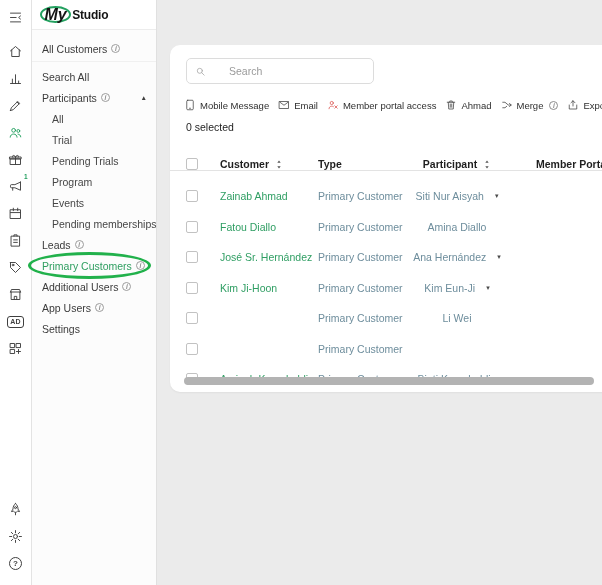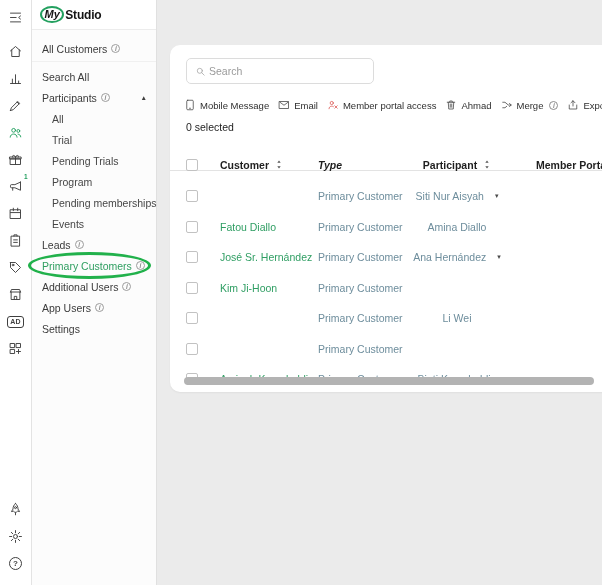--- a/index.html
+++ b/index.html
@@ -41,21 +41,21 @@
   
   .sidebar {
     position:absolute; left:32px; top:0; width:125px; height:585px;
     background:#fcfcfc; border-right:1px solid #e0e0e0; z-index:5;
   }
   .logo {
     height:30px; background:#fff; border-bottom:1px solid #ececec;
     display:flex; align-items:center; padding-left:8px;
   }
   .logo-my {
-    font-size:11px; font-weight:bold; font-style:italic; color:#141414;
+    font-size:16px; font-weight:bold; font-style:italic; color:#141414;
     border:2px solid #23a05f; border-radius:50%; padding:0 2.5px; line-height:13px; margin-right:1px;
   }
   .logo-studio { font-size:12px; font-weight:bold; color:#141414; letter-spacing:-.2px; }
   .nav { list-style:none; padding-top:6px; font-size:10.5px; color:#3b3b3b; }
   .nav li {
     height:21px; display:flex; align-items:center; gap:4px;
     padding-left:10px; cursor:pointer; white-space:nowrap;
   }
   .nav li.first { height:26px; border-bottom:1px solid #f0f0f0; margin-bottom:4px; }
   .nav li.sub { padding-left:20px; color:#464646; }
@@ -77,21 +77,21 @@
   
   .main { position:absolute; left:157px; top:0; right:0; bottom:0; background:#ebebeb; overflow:hidden; }
   .card {
     position:absolute; left:13px; top:45px; width:470px; height:347px;
     background:#fff; border-radius:10px; box-shadow:0 1px 2px rgba(0,0,0,.05);
     overflow:hidden;
   }
   .search-wrap {
     position:absolute; left:16px; top:13px; width:188px; height:26px;
     border:1px solid #dcdcdc; border-radius:5px; background:#fff;
-    display:flex; align-items:center; gap:3px; padding:0 8px;
+    display:flex; align-items:center; gap:23px; padding:0 8px;
   }
   .search-wrap svg { width:11px; height:11px; flex:0 0 auto; }
   .search-input { border:none; outline:none; width:100%; font-size:10.5px; color:#333; font-family:"Liberation Sans", sans-serif; background:transparent; }
   .search-input::placeholder { color:#9a9a9a; }
 
   .toolbar {
     position:absolute; left:14px; top:52px; height:16px;
     display:flex; align-items:center; gap:9px; font-size:9.5px; color:#2f2f2f; white-space:nowrap;
   }
   .titem { display:flex; align-items:center; gap:4px; cursor:pointer; }
@@ -101,24 +101,24 @@
     font-size:6.5px; line-height:7px; color:#8c8c8c; display:flex; align-items:center; justify-content:center;
     font-style:italic; font-weight:bold; margin-left:2px;
   }
 
   .selected { position:absolute; left:16px; top:76px; font-size:10.5px; color:#1f1f1f; }
 
   .thead {
     position:absolute; left:0; top:98px; width:100%; height:28px;
     border-bottom:1px solid #e3e3e3; font-size:10.5px; font-weight:bold; color:#1f1f1f;
   }
-  .thead .hcol { position:absolute; top:16px; height:100%; display:flex; align-items:flex-start; gap:6px; }
+  .thead .hcol { position:absolute; top:0; height:100%; display:flex; align-items:flex-end; gap:6px; }
   .hc-check { left:16px; }
   .hc-customer { left:50px; }
-  .hc-type { left:148px;font-style:italic; }
+  .hc-type { left:148px; }
   .hc-part { left:222px; width:130px; justify-content:center; }
   .hc-portal { left:366px; }
   .sort-ic { width:8px; height:11px; }
 
   .tbody { position:absolute; left:0; top:126px; width:100%; height:221px; padding-top:10px; overflow:hidden; }
   .trow { position:relative; height:30.5px; }
   .cell { position:absolute; top:0; height:100%; display:flex; align-items:center; font-size:10.5px; }
   .c-check { left:16px; }
   .c-customer { left:50px; width:96px; color:#2f9e63; cursor:pointer; }
   .c-type { left:148px; width:96px; color:#6d8d9c; }
@@ -250,24 +250,24 @@
     <li class="sub">
       <span>Trial</span>
     </li>
     <li class="sub">
       <span>Pending Trials</span>
     </li>
     <li class="sub">
       <span>Program</span>
     </li>
     <li class="sub">
+      <span>Events</span>
+    </li>
+    <li class="sub">
       <span>Pending memberships</span>
-    </li>
-    <li class="sub">
-      <span>Events</span>
     </li>
     <li>
       <span>Leads</span>
       <span class="info-dot">i</span>
     </li>
     <li class="active">
       <span>Primary Customers</span>
       <span class="info-dot">i</span>
     </li>
     <li>
@@ -364,20 +364,21 @@
       <span class="hcol hc-portal">
         <span>Member Portal</span>
       </span>
     </div>
 
     <div class="tbody">
       <div class="trow">
         <span class="cell c-check">
             <input type="checkbox" style="">
           </span>
+        <span class="cell c-customer">Zainab Ahmad</span>
         <span class="cell c-type">Primary Customer</span>
         <span class="cell c-part">
           <span>Siti Nur Aisyah</span>
           <span class="row-caret">▾</span>
         </span>
       </div>
       <div class="trow">
         <span class="cell c-check">
             <input type="checkbox" style="">
           </span>
@@ -397,20 +398,24 @@
           <span>Ana Hernández</span>
           <span class="row-caret">▾</span>
         </span>
       </div>
       <div class="trow">
         <span class="cell c-check">
             <input type="checkbox" style="">
           </span>
         <span class="cell c-customer">Kim Ji-Hoon</span>
         <span class="cell c-type">Primary Customer</span>
+        <span class="cell c-part">
+          <span>Kim Eun-Ji</span>
+          <span class="row-caret">▾</span>
+        </span>
       </div>
       <div class="trow">
         <span class="cell c-check">
             <input type="checkbox" style="">
           </span>
         <span class="cell c-type">Primary Customer</span>
         <span class="cell c-part">
           <span>Li Wei</span>
         </span>
       </div>

